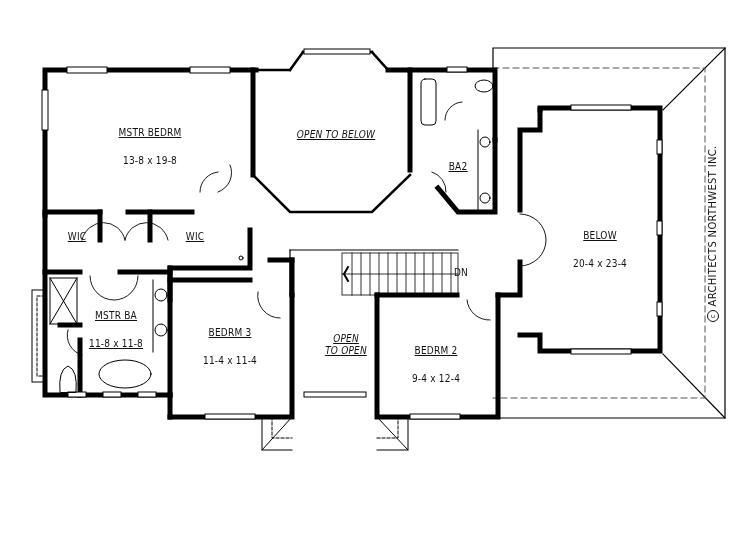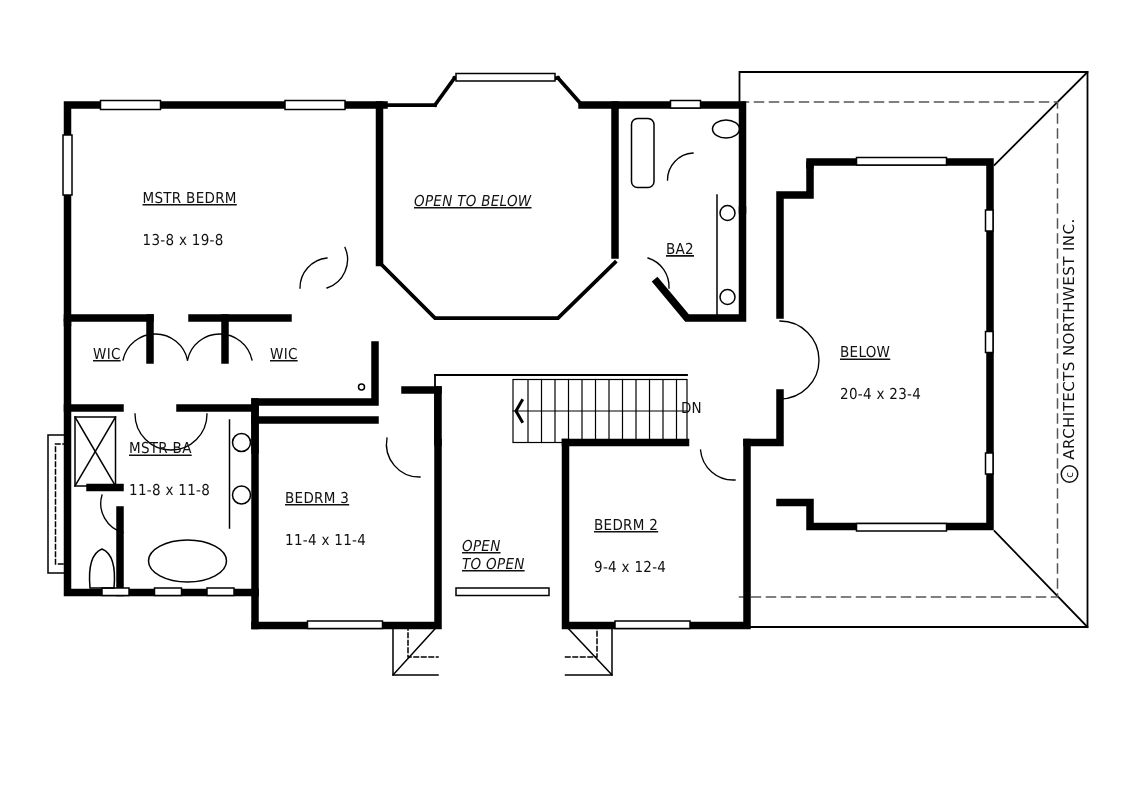--- a/index.html
+++ b/index.html
@@ -1,18 +1,18 @@
 <!DOCTYPE html>
 <html><head>
 <meta charset="utf-8">
 <style>
   html, body { margin:0; padding:0; background:#ffffff; }
   body { width:750px; height:541px; overflow:hidden; position:relative; font-family:"DejaVu Sans", sans-serif; }
   #plan { position:absolute; left:0; top:0; width:750px; height:541px; }
-  .lbl { position:absolute; color:#111; font-family:"DejaVu Sans Condensed","DejaVu Sans", sans-serif; font-size:10px; text-align:left; line-height:12px; letter-spacing:0.2px; }
+  .lbl { position:absolute; color:#111; font-family:"DejaVu Sans Condensed","DejaVu Sans", sans-serif; font-size:10px; text-align:center; line-height:12px; letter-spacing:0.2px; }
   .lbl .name { text-decoration: underline; display:block; }
   .lbl .dim { display:block;margin-top:16px; }
   .it { font-style: italic; }
   .copy { position:absolute; left:598px; top:228px; width:230px; transform:rotate(-90deg); transform-origin: center; font-size:10px; color:#111; text-align:center; letter-spacing:0.3px; white-space:nowrap; }
   .copy .circ { display:inline-block; width:10px; height:10px; border:1px solid #111; border-radius:50%; font-size:7px; line-height:10px; text-align:center; margin-right:4px; vertical-align:middle; }
 </style>
 </head>
 <body>
 
 <svg id="plan" viewBox="0 0 750 541" xmlns="http://www.w3.org/2000/svg">
@@ -177,29 +177,29 @@
 <div class="lbl" style="left:560px;top:230px;width:80px;">
   <span class="name">BELOW</span>
   <span class="dim">20-4 x 23-4</span>
 </div>
 <div class="lbl" style="left:62px;top:231px;width:30px;">
   <span class="name">WIC</span>
 </div>
 <div class="lbl" style="left:180px;top:231px;width:30px;">
   <span class="name">WIC</span>
 </div>
-<div class="lbl" style="left:86px;top:294px;width:60px;">
+<div class="lbl" style="left:86px;top:310px;width:60px;text-decoration:underline;">
   <span class="name">MSTR BA</span>
   <span class="dim">11-8 x 11-8</span>
 </div>
 <div class="lbl" style="left:190px;top:327px;width:80px;">
   <span class="name">BEDRM 3</span>
   <span class="dim">11-4 x 11-4</span>
 </div>
-<div class="lbl it" style="left:296px;top:359px;width:76px;padding-left:12px;">
+<div class="lbl it" style="left:296px;top:333px;width:76px;padding-left:12px;">
   <span class="name">OPEN</span>
   <span class="name">TO OPEN</span>
 </div>
 <div class="lbl" style="left:396px;top:345px;width:80px;">
   <span class="name">BEDRM 2</span>
   <span class="dim">9-4 x 12-4</span>
 </div>
 <div class="lbl" style="left:446px;top:267px;width:22px;text-align:right;">
   <span>DN</span>
 </div>

